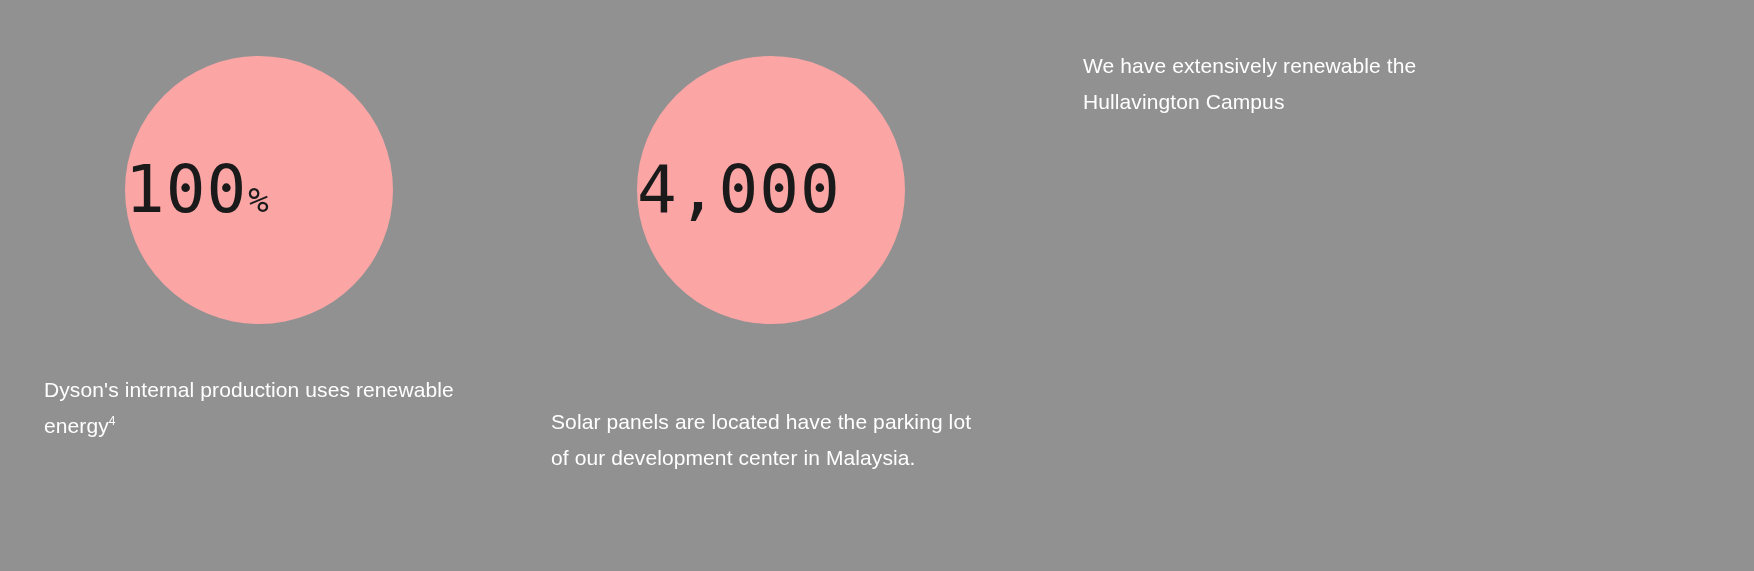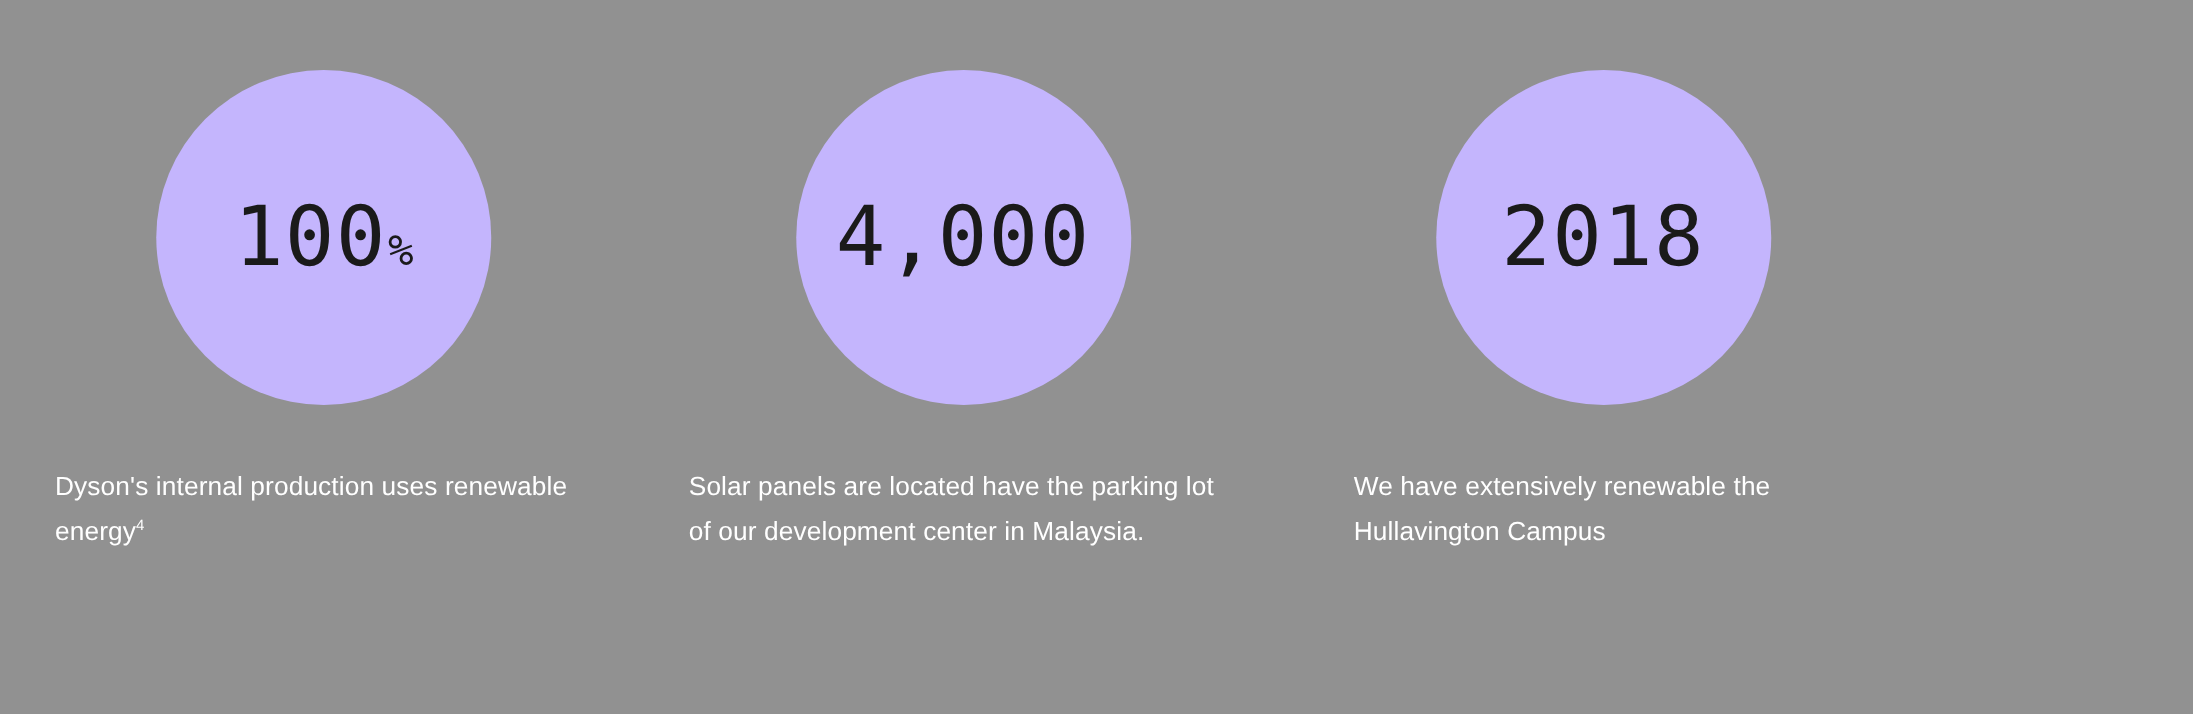--- a/index.html
+++ b/index.html
@@ -29,32 +29,31 @@
 
   .stat-column {
     width: 512px;
     display: flex;
     flex-direction: column;
     align-items: center;
   }
 
   
   .stat-column.col-1 { margin-left: 3px; }
-  .stat-column.col-2 { margin-left: 0px; }
+  .stat-column.col-2 { margin-left: 0px; gap: 32px; }
   .stat-column.col-3 { margin-left: 0px; }
 
   .stat-circle {
     width: 268px;
     height: 268px;
     border-radius: 50%;
-    background: #c4b5fd;
+    background: #fca5a5;
     margin-top: 56px;
     display: flex;
     align-items: center;
-    justify-content: center;
   }
 
   .stat-number {
     font-family: "DejaVu Sans Mono", "Liberation Mono", monospace;
     font-size: 66px;
     font-weight: 400;
     color: #1a1a1a;
     letter-spacing: 1px;
     line-height: 1;
     display: flex;
@@ -116,24 +115,18 @@
         <span>4,000</span>
           <span class="unit"></span>
       </div>
     </div>
     <div class="stat-caption">
       <span>Solar panels are located have the parking lot of our development center in Malaysia.</span><sup></sup>
     </div>
   </div>
 
   <div class="stat-column col-3">
-    <div class="stat-circle">
-      <div class="stat-number">
-        <span>2018</span>
-          <span class="unit"></span>
-      </div>
-    </div>
     <div class="stat-caption">
       <span>We have extensively renewable the Hullavington Campus</span><sup></sup>
     </div>
   </div>
 
 </div>
 
 </body></html>

